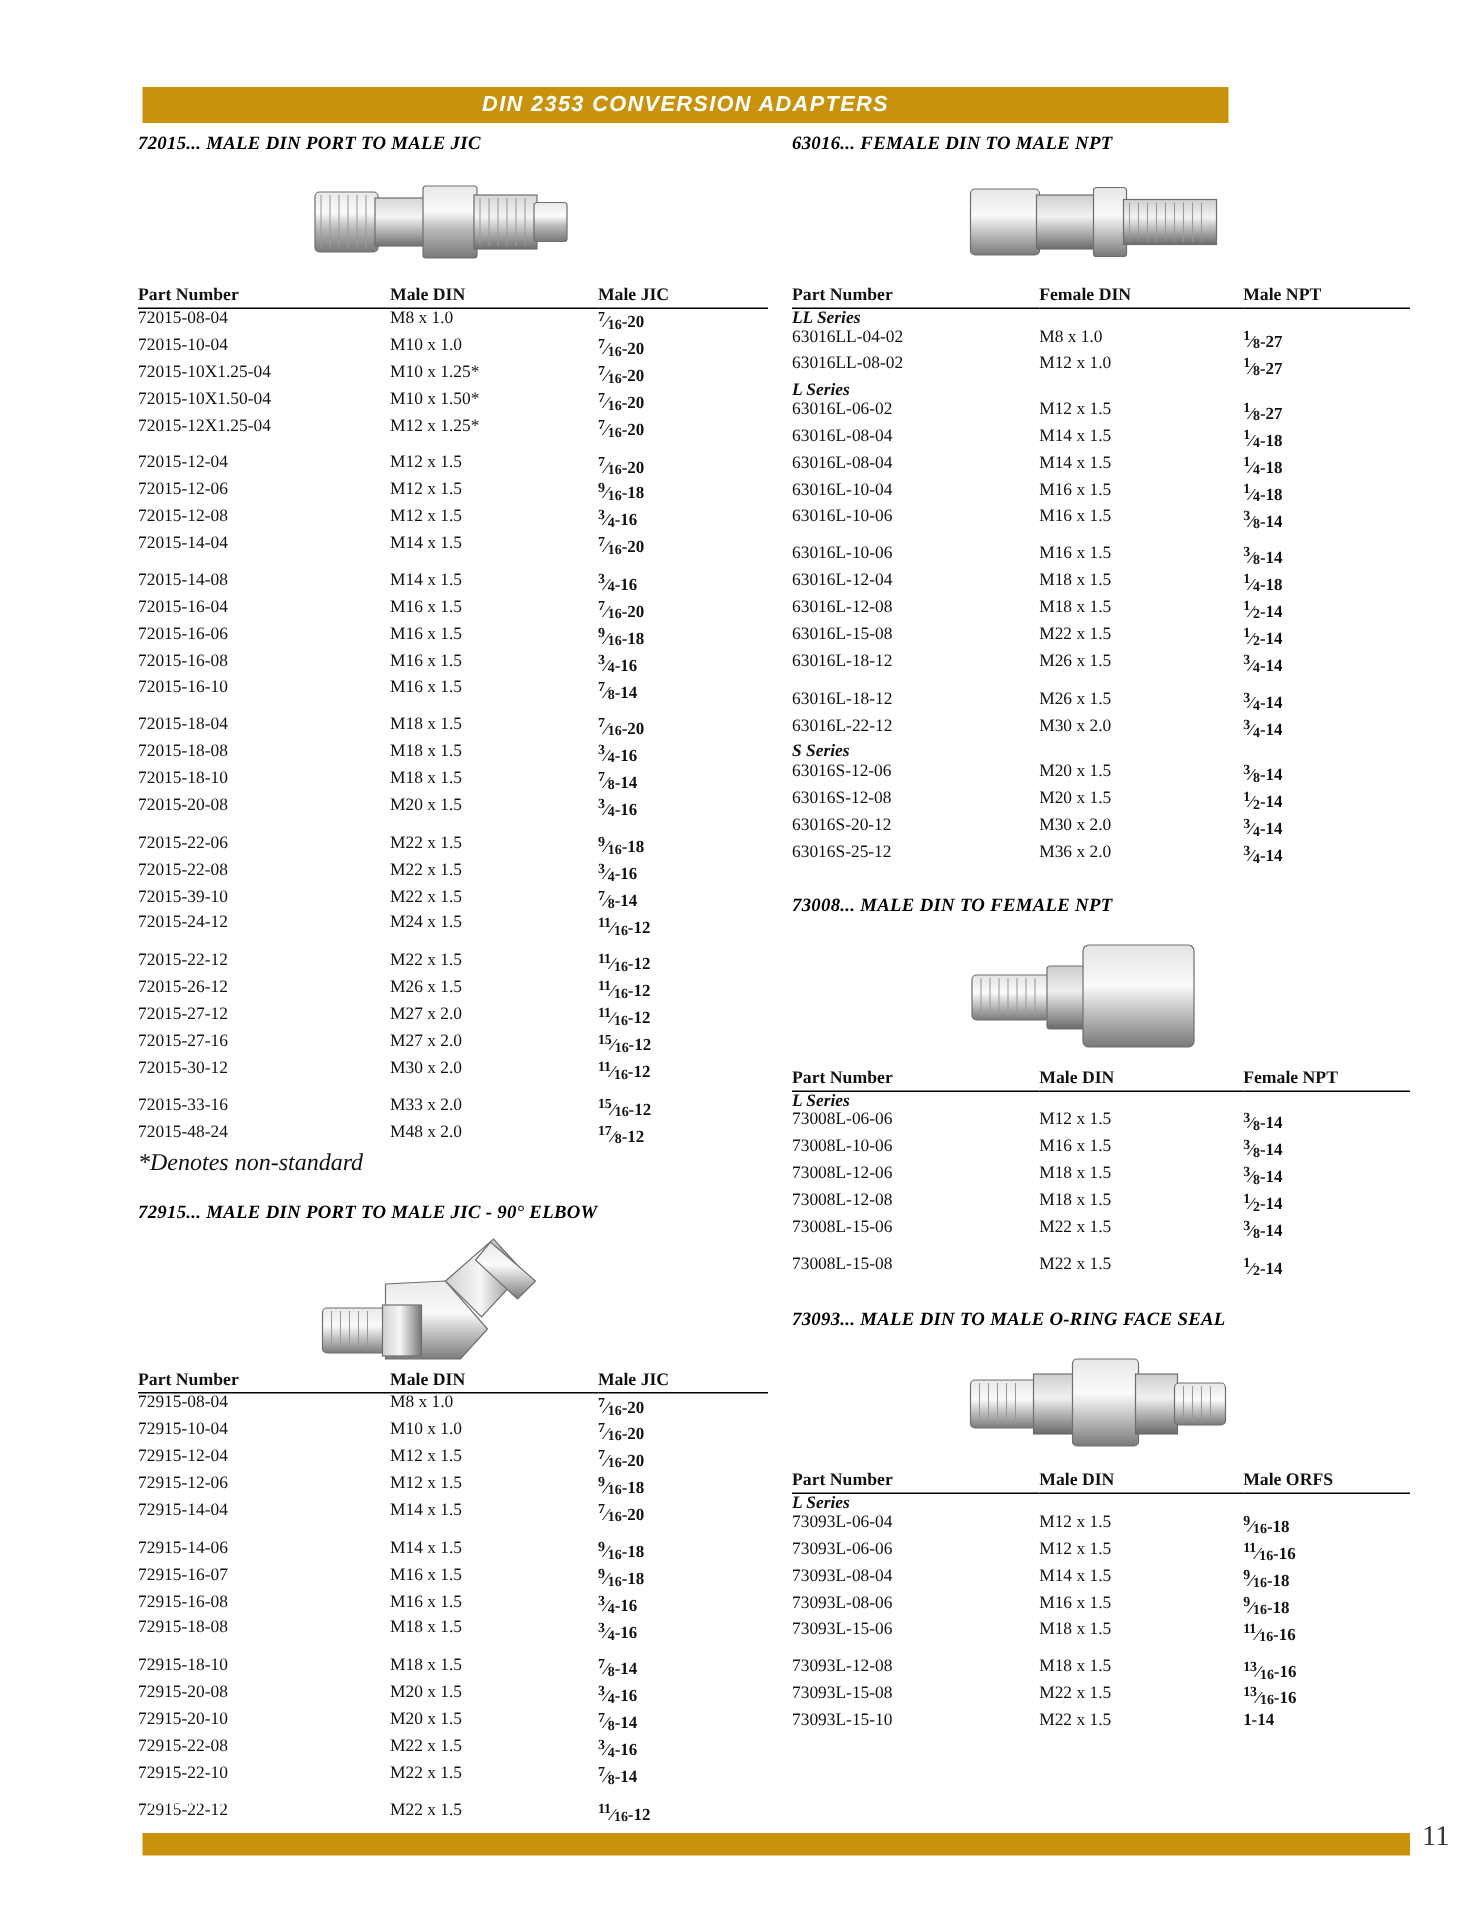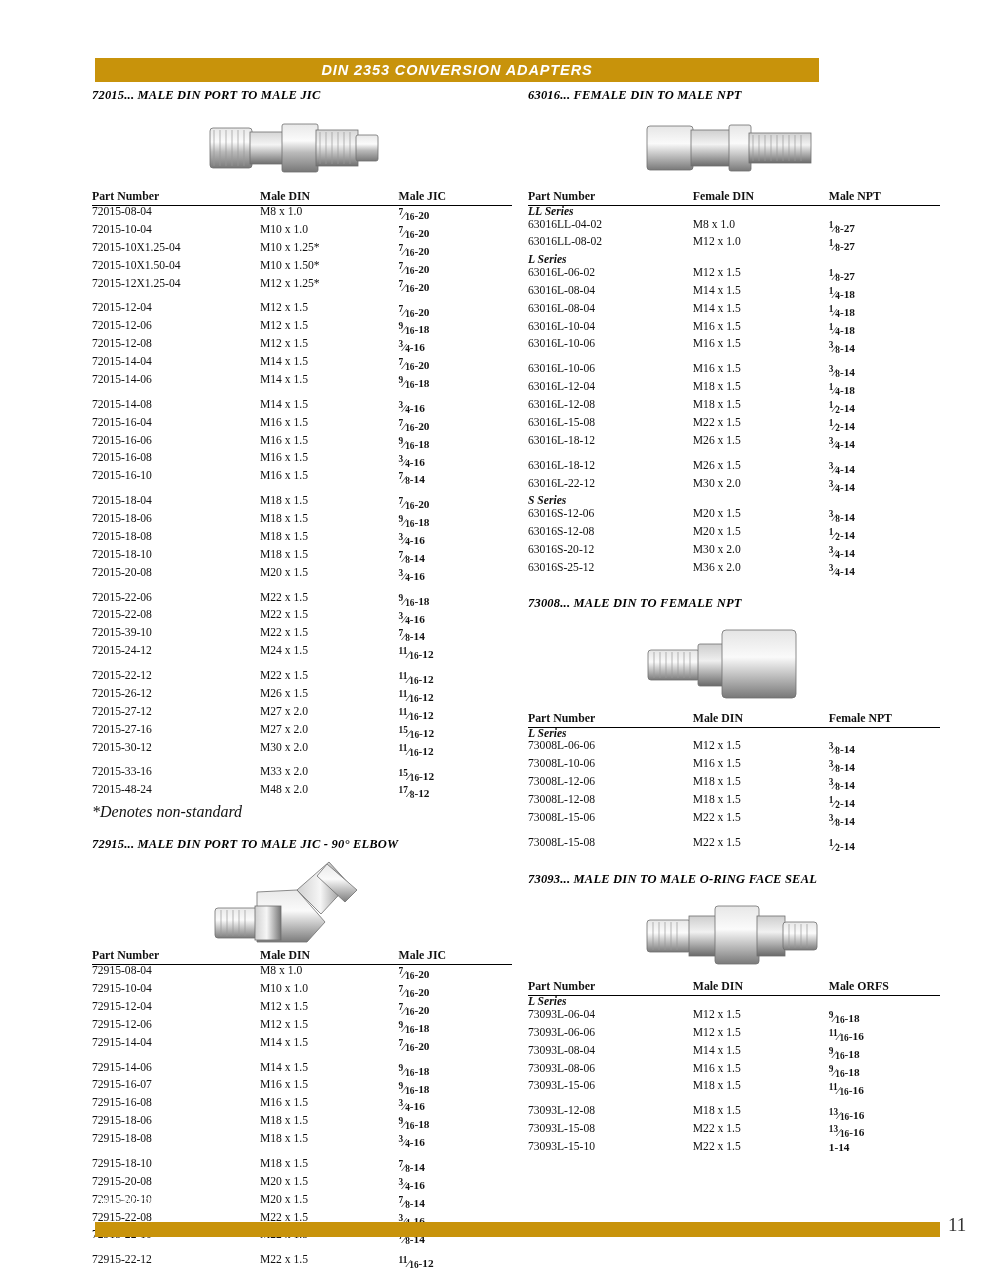--- a/index.html
+++ b/index.html
@@ -169,25 +169,20 @@
           <tr>
             <td class="c1">72015-12-08</td>
             <td class="c2">M12 x 1.5</td>
             <td class="c3"><span class="frac"><sup>3</sup>⁄<sub>4</sub>-16</span></td>
           </tr>
           <tr>
             <td class="c1">72015-14-04</td>
             <td class="c2">M14 x 1.5</td>
             <td class="c3"><span class="frac"><sup>7</sup>⁄<sub>16</sub>-20</span></td>
           </tr>
-          <tr>
-            <td class="c1">72015-14-06</td>
-            <td class="c2">M14 x 1.5</td>
-            <td class="c3"><span class="frac"><sup>9</sup>⁄<sub>16</sub>-18</span></td>
-          </tr>
           <tr class="spacer">
             <td colspan="3"></td>
           </tr>
           <tr>
             <td class="c1">72015-14-08</td>
             <td class="c2">M14 x 1.5</td>
             <td class="c3"><span class="frac"><sup>3</sup>⁄<sub>4</sub>-16</span></td>
           </tr>
           <tr>
             <td class="c1">72015-16-04</td>
@@ -209,25 +204,20 @@
             <td class="c2">M16 x 1.5</td>
             <td class="c3"><span class="frac"><sup>7</sup>⁄<sub>8</sub>-14</span></td>
           </tr>
           <tr class="spacer">
             <td colspan="3"></td>
           </tr>
           <tr>
             <td class="c1">72015-18-04</td>
             <td class="c2">M18 x 1.5</td>
             <td class="c3"><span class="frac"><sup>7</sup>⁄<sub>16</sub>-20</span></td>
-          </tr>
-          <tr>
-            <td class="c1">72015-18-06</td>
-            <td class="c2">M18 x 1.5</td>
-            <td class="c3"><span class="frac"><sup>9</sup>⁄<sub>16</sub>-18</span></td>
           </tr>
           <tr>
             <td class="c1">72015-18-08</td>
             <td class="c2">M18 x 1.5</td>
             <td class="c3"><span class="frac"><sup>3</sup>⁄<sub>4</sub>-16</span></td>
           </tr>
           <tr>
             <td class="c1">72015-18-10</td>
             <td class="c2">M18 x 1.5</td>
             <td class="c3"><span class="frac"><sup>7</sup>⁄<sub>8</sub>-14</span></td>
@@ -380,25 +370,20 @@
           </tr>
           <tr>
             <td class="c1">72915-16-07</td>
             <td class="c2">M16 x 1.5</td>
             <td class="c3"><span class="frac"><sup>9</sup>⁄<sub>16</sub>-18</span></td>
           </tr>
           <tr>
             <td class="c1">72915-16-08</td>
             <td class="c2">M16 x 1.5</td>
             <td class="c3"><span class="frac"><sup>3</sup>⁄<sub>4</sub>-16</span></td>
-          </tr>
-          <tr>
-            <td class="c1">72915-18-06</td>
-            <td class="c2">M18 x 1.5</td>
-            <td class="c3"><span class="frac"><sup>9</sup>⁄<sub>16</sub>-18</span></td>
           </tr>
           <tr>
             <td class="c1">72915-18-08</td>
             <td class="c2">M18 x 1.5</td>
             <td class="c3"><span class="frac"><sup>3</sup>⁄<sub>4</sub>-16</span></td>
           </tr>
           <tr class="spacer">
             <td colspan="3"></td>
           </tr>
           <tr>

